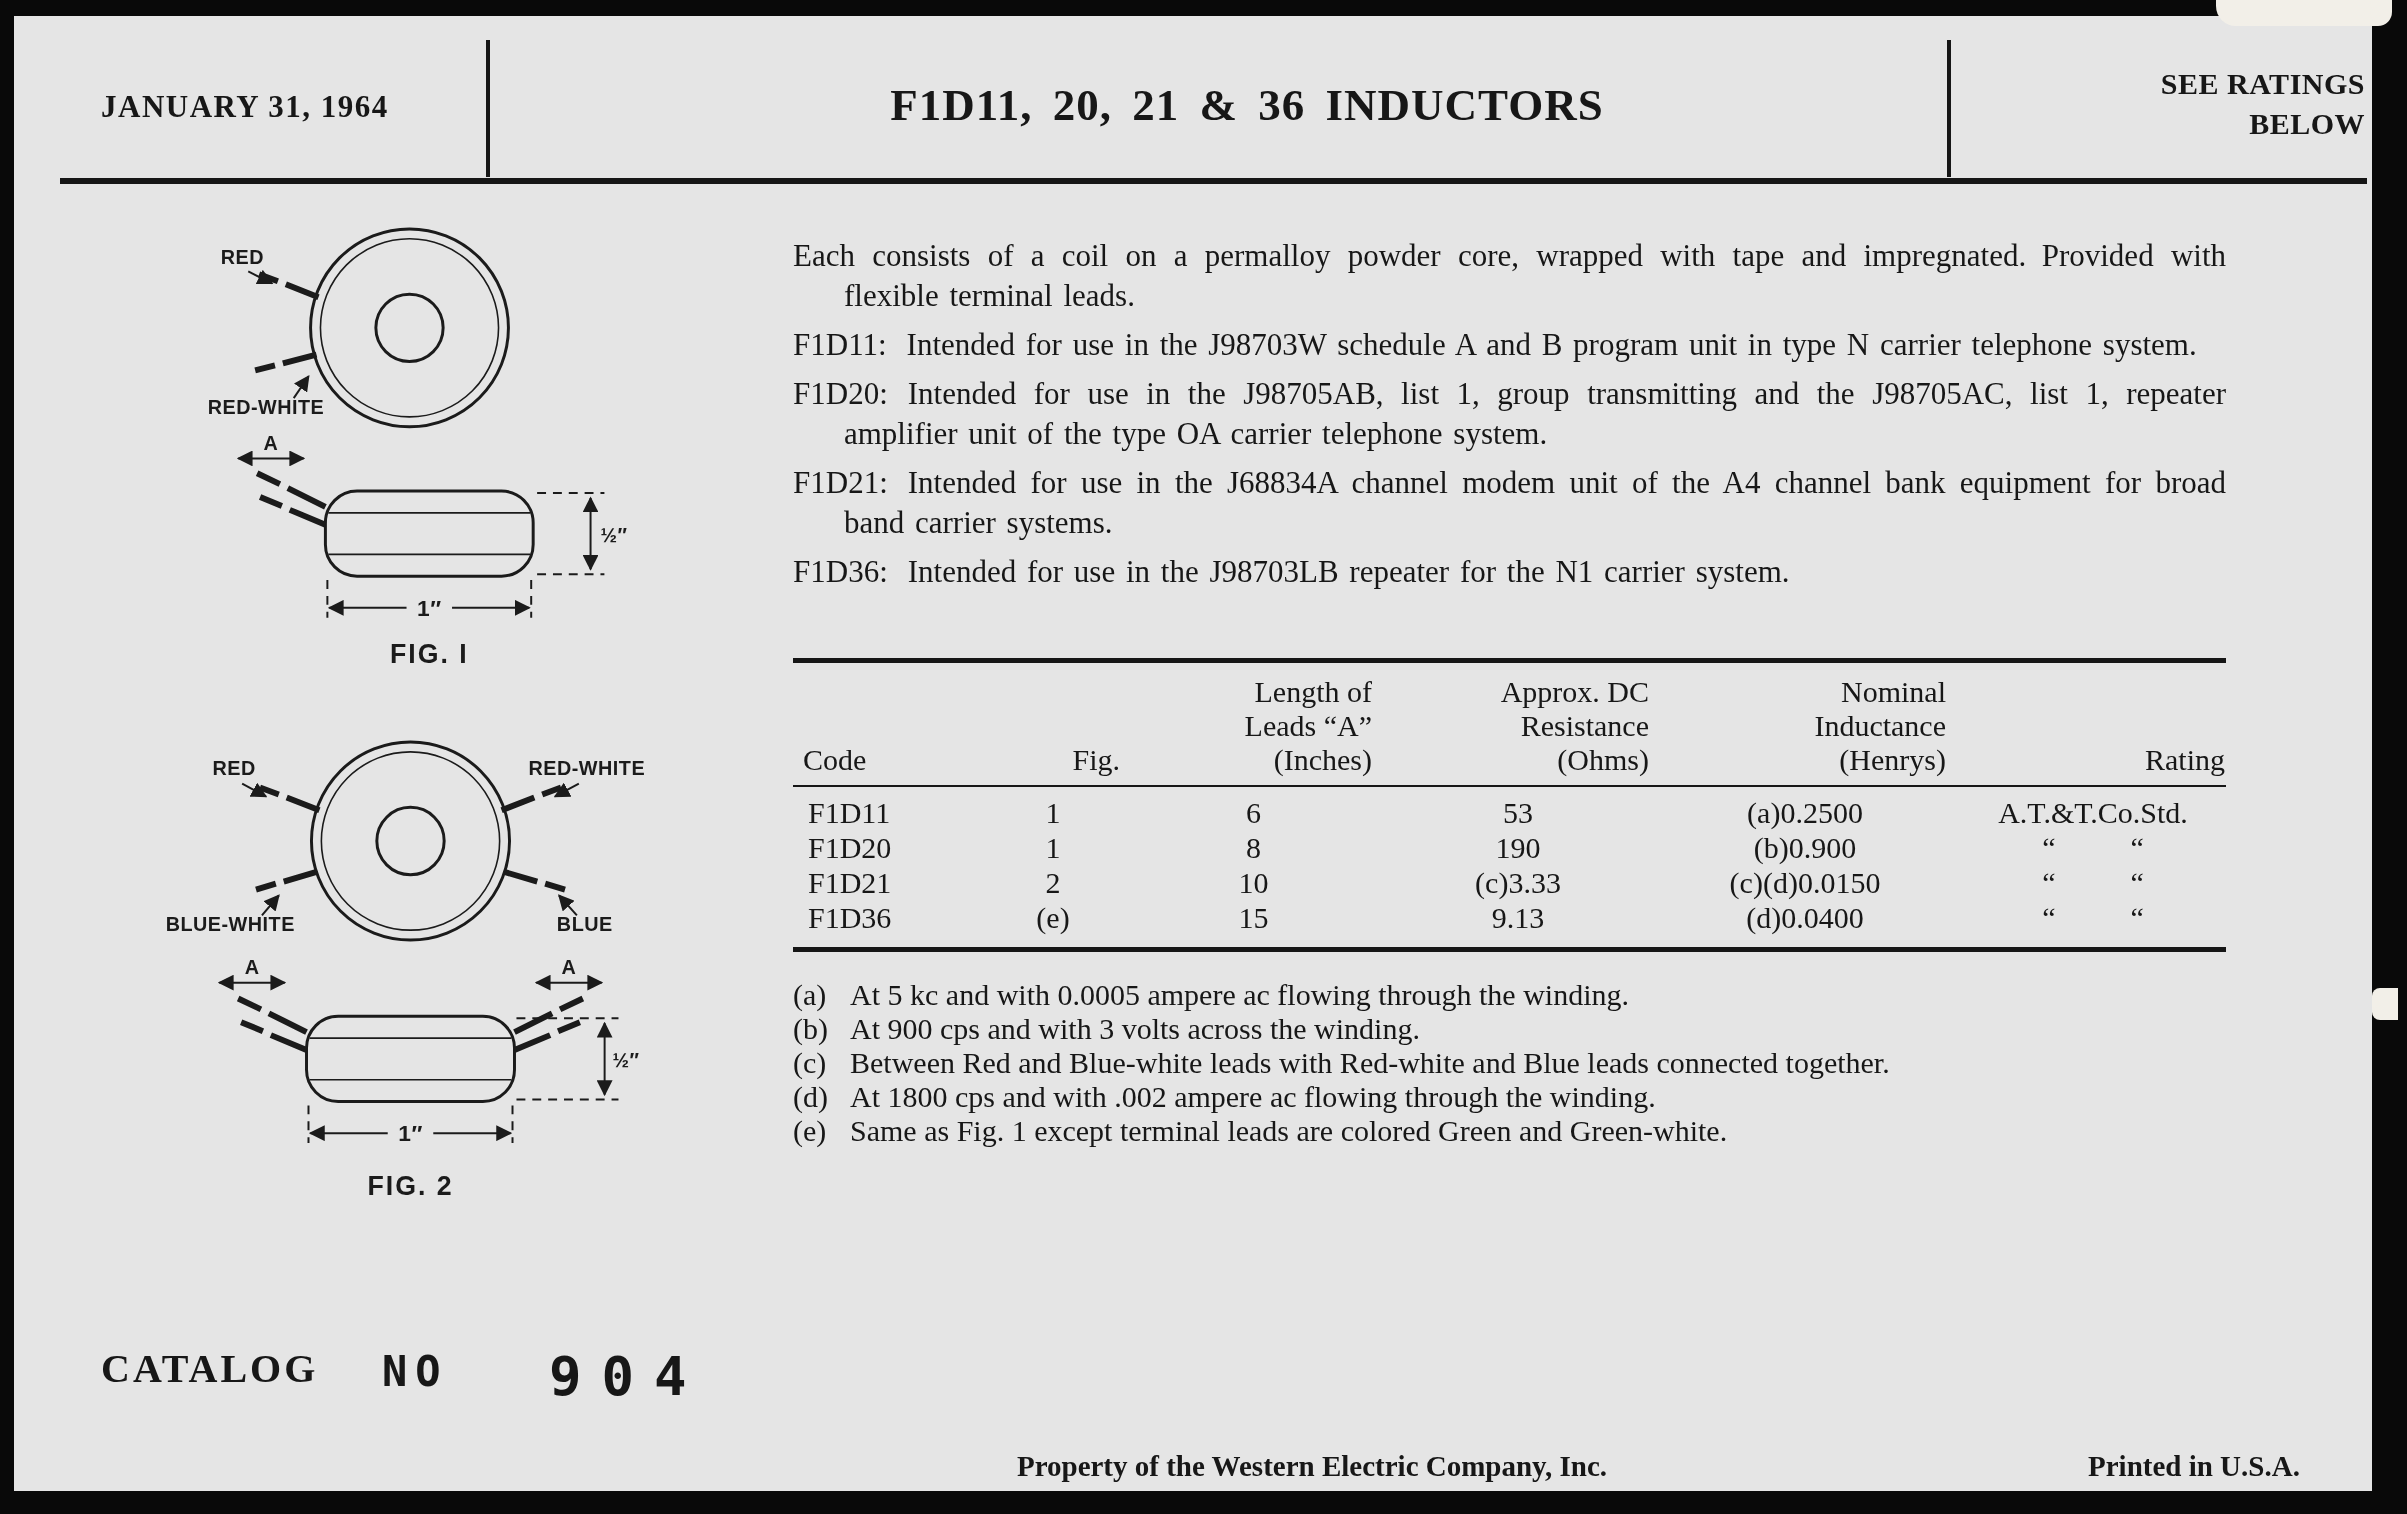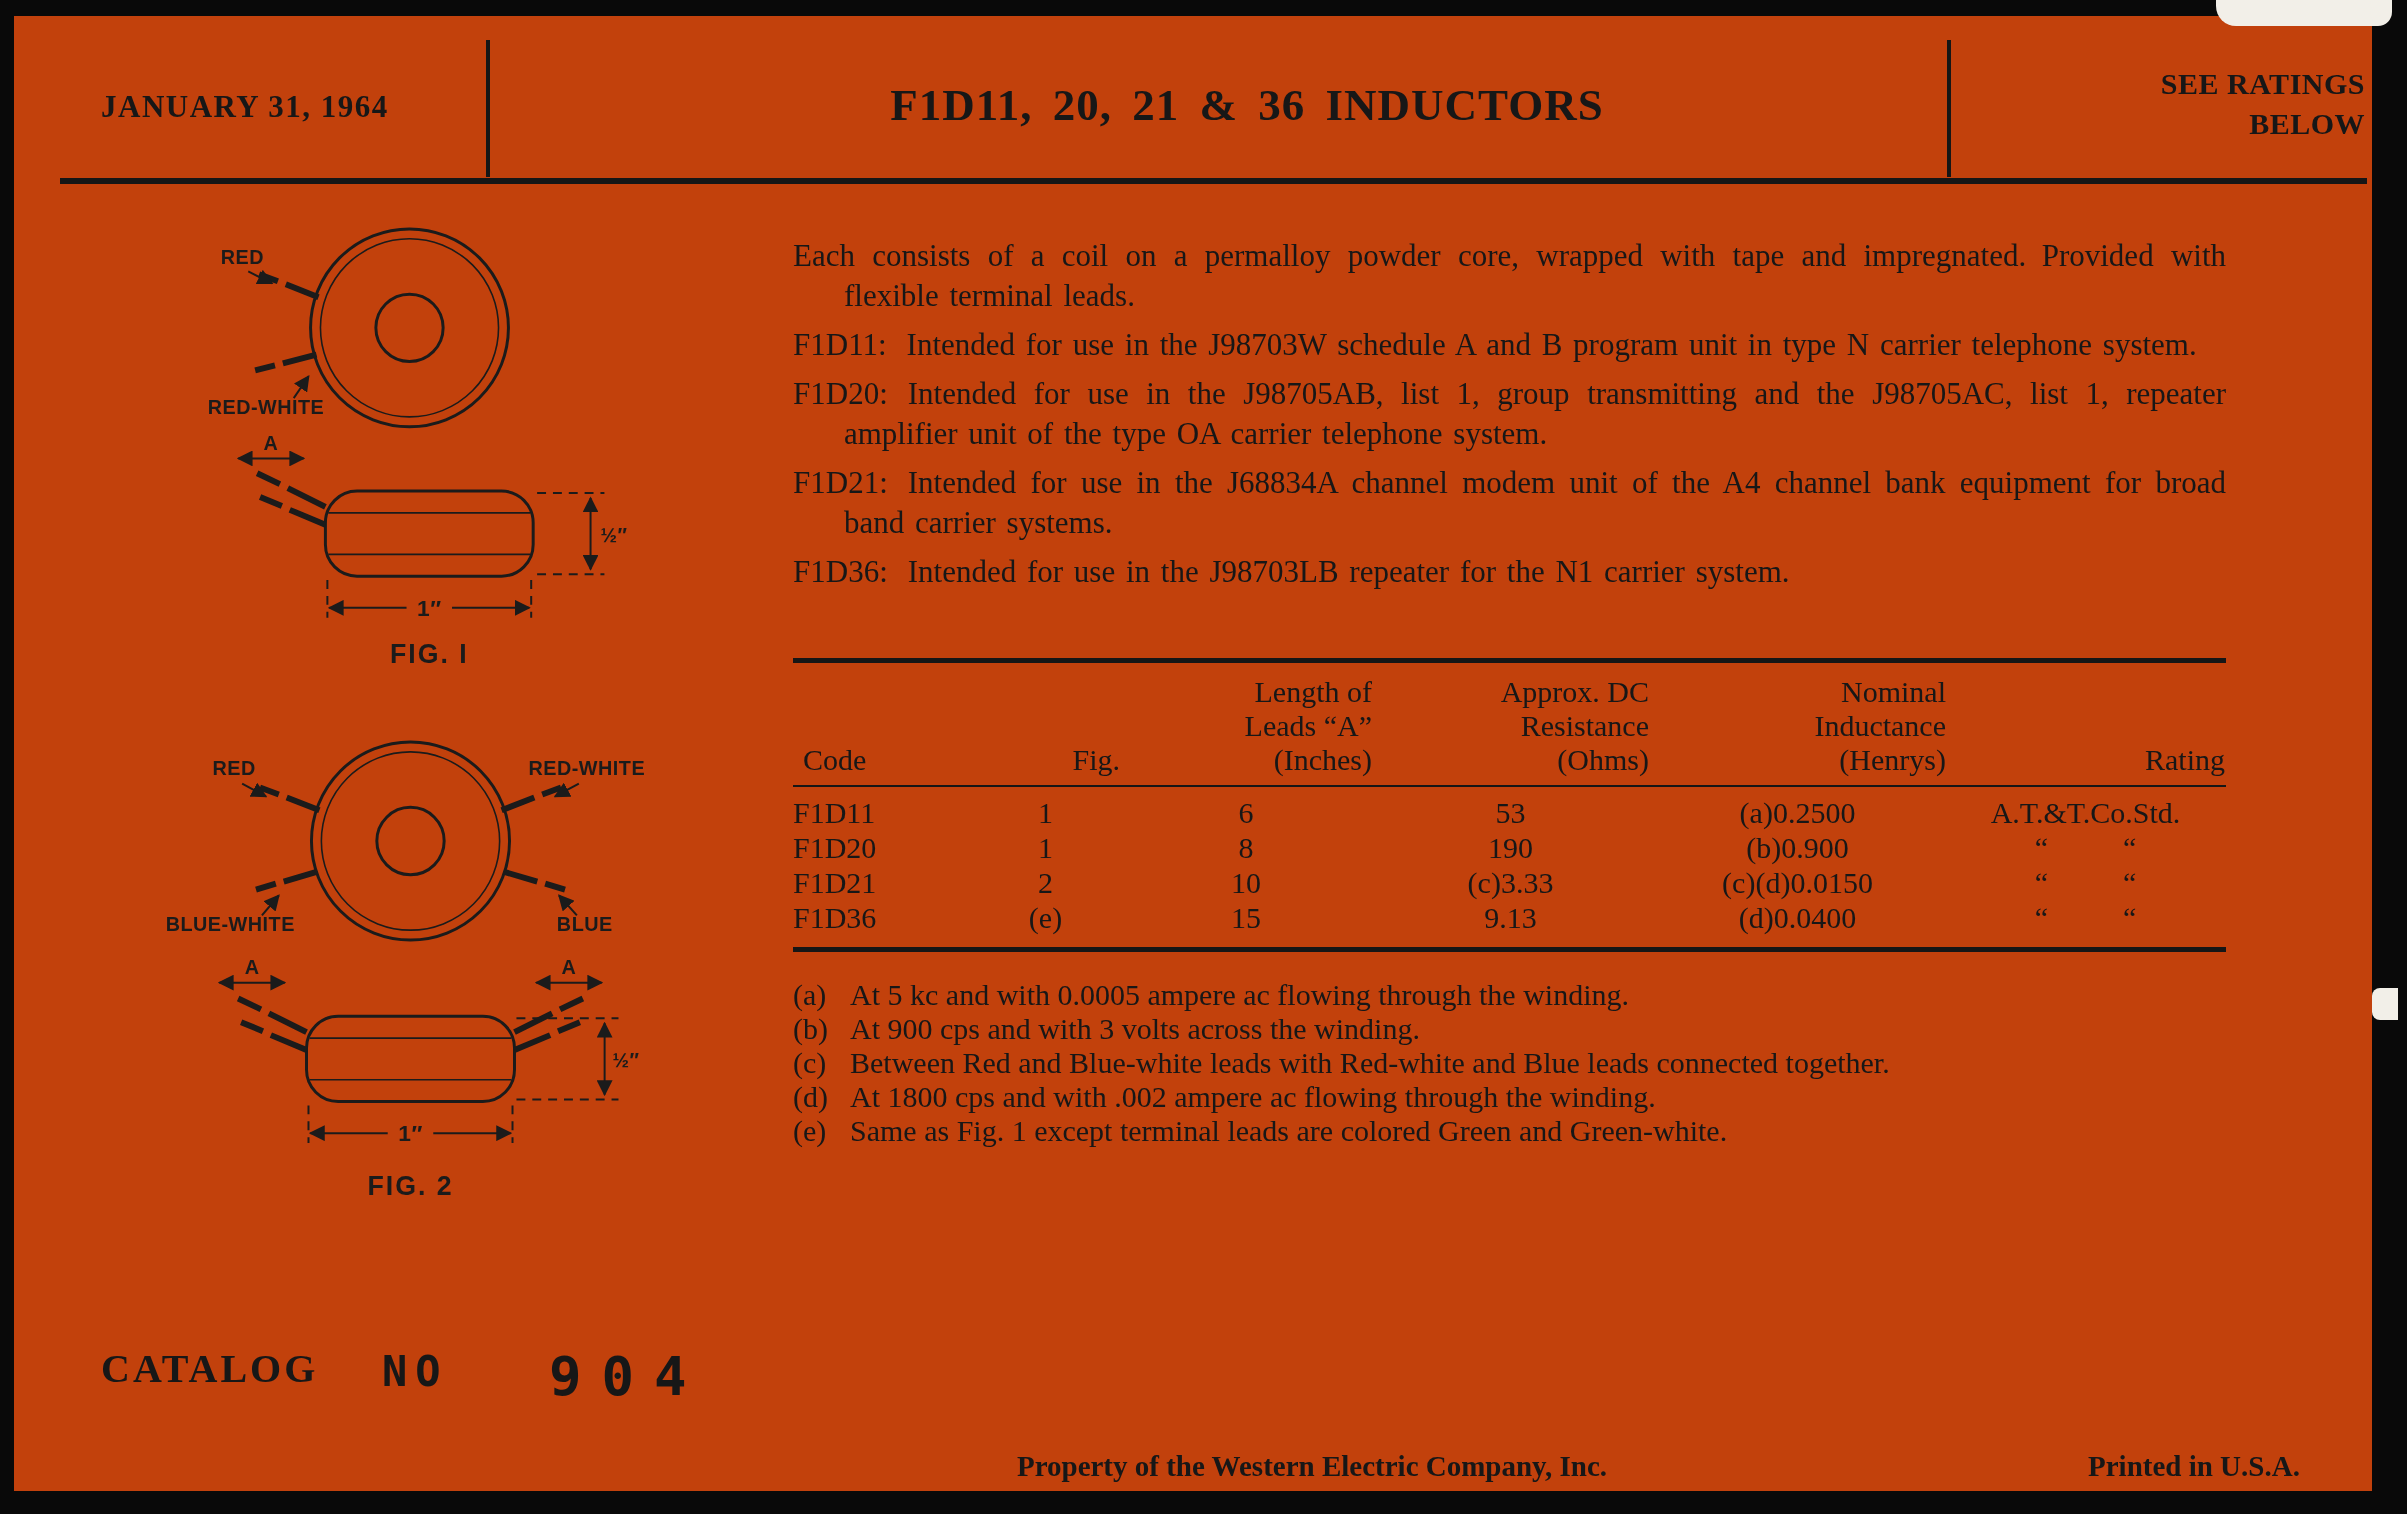--- a/index.html
+++ b/index.html
@@ -7,21 +7,21 @@
   html,body { width:2408px; height:1515px; }
   body {
     background:#090909;
     position:relative;
     font-family:"Liberation Serif", serif;
     color:#171717;
     overflow:hidden;
   }
   .page {
     position:absolute; left:14px; top:16px; width:2358px; height:1475px;
-    background:#c2410c;
+    background:#e5e5e5;
   }
   .artifact { position:absolute; background:#f2efe8; }
   .artifact.a1 { left:2216px; top:0; width:176px; height:26px; border-radius:0 0 14px 20px; }
   .artifact.a2 { left:2372px; top:988px; width:26px; height:32px; border-radius:8px 0 0 8px; }
 
   
   .hdr-date { position:absolute; left:87px; top:73px; font-weight:bold; font-size:31px; letter-spacing:1.5px; }
   .vrule { position:absolute; width:4px; background:#161616; }
   .vrule.left  { left:472px; top:24px; height:137px; }
   .vrule.right { left:1933px; top:24px; height:137px; }
@@ -53,21 +53,21 @@
   .rule-thick { height:5px; background:#161616; }
   .rule-thin  { height:2px; background:#161616; }
   .thead, .tr { display:grid; grid-template-columns:178px 149px 252px 277px 297px 279px; }
   .thead { padding:12px 0 8px 0; }
   .th { display:flex; flex-direction:column; justify-content:flex-end; text-align:right;
         font-size:30px; line-height:34px; }
   .th span { display:block; }
   .th.c-code { text-align:left; padding-left:10px; }
   .tbody { padding:8px 0 12px 0; }
   .tr { font-size:30px; line-height:35px; }
-  .td { text-align:center; }
+  .td { text-align:center;margin-left:15px; }
   .td.c-code { text-align:left; }
 
   
   .notes { position:absolute; left:779px; top:962px; width:1436px; }
   .note { display:grid; grid-template-columns:57px 1fr; font-size:30px; line-height:34px; }
   .nmark { }
   .ntext { }
 
   
   .catalog-label  { position:absolute; left:87px;  top:1329px; font-weight:bold; font-size:40px; letter-spacing:3px; }

